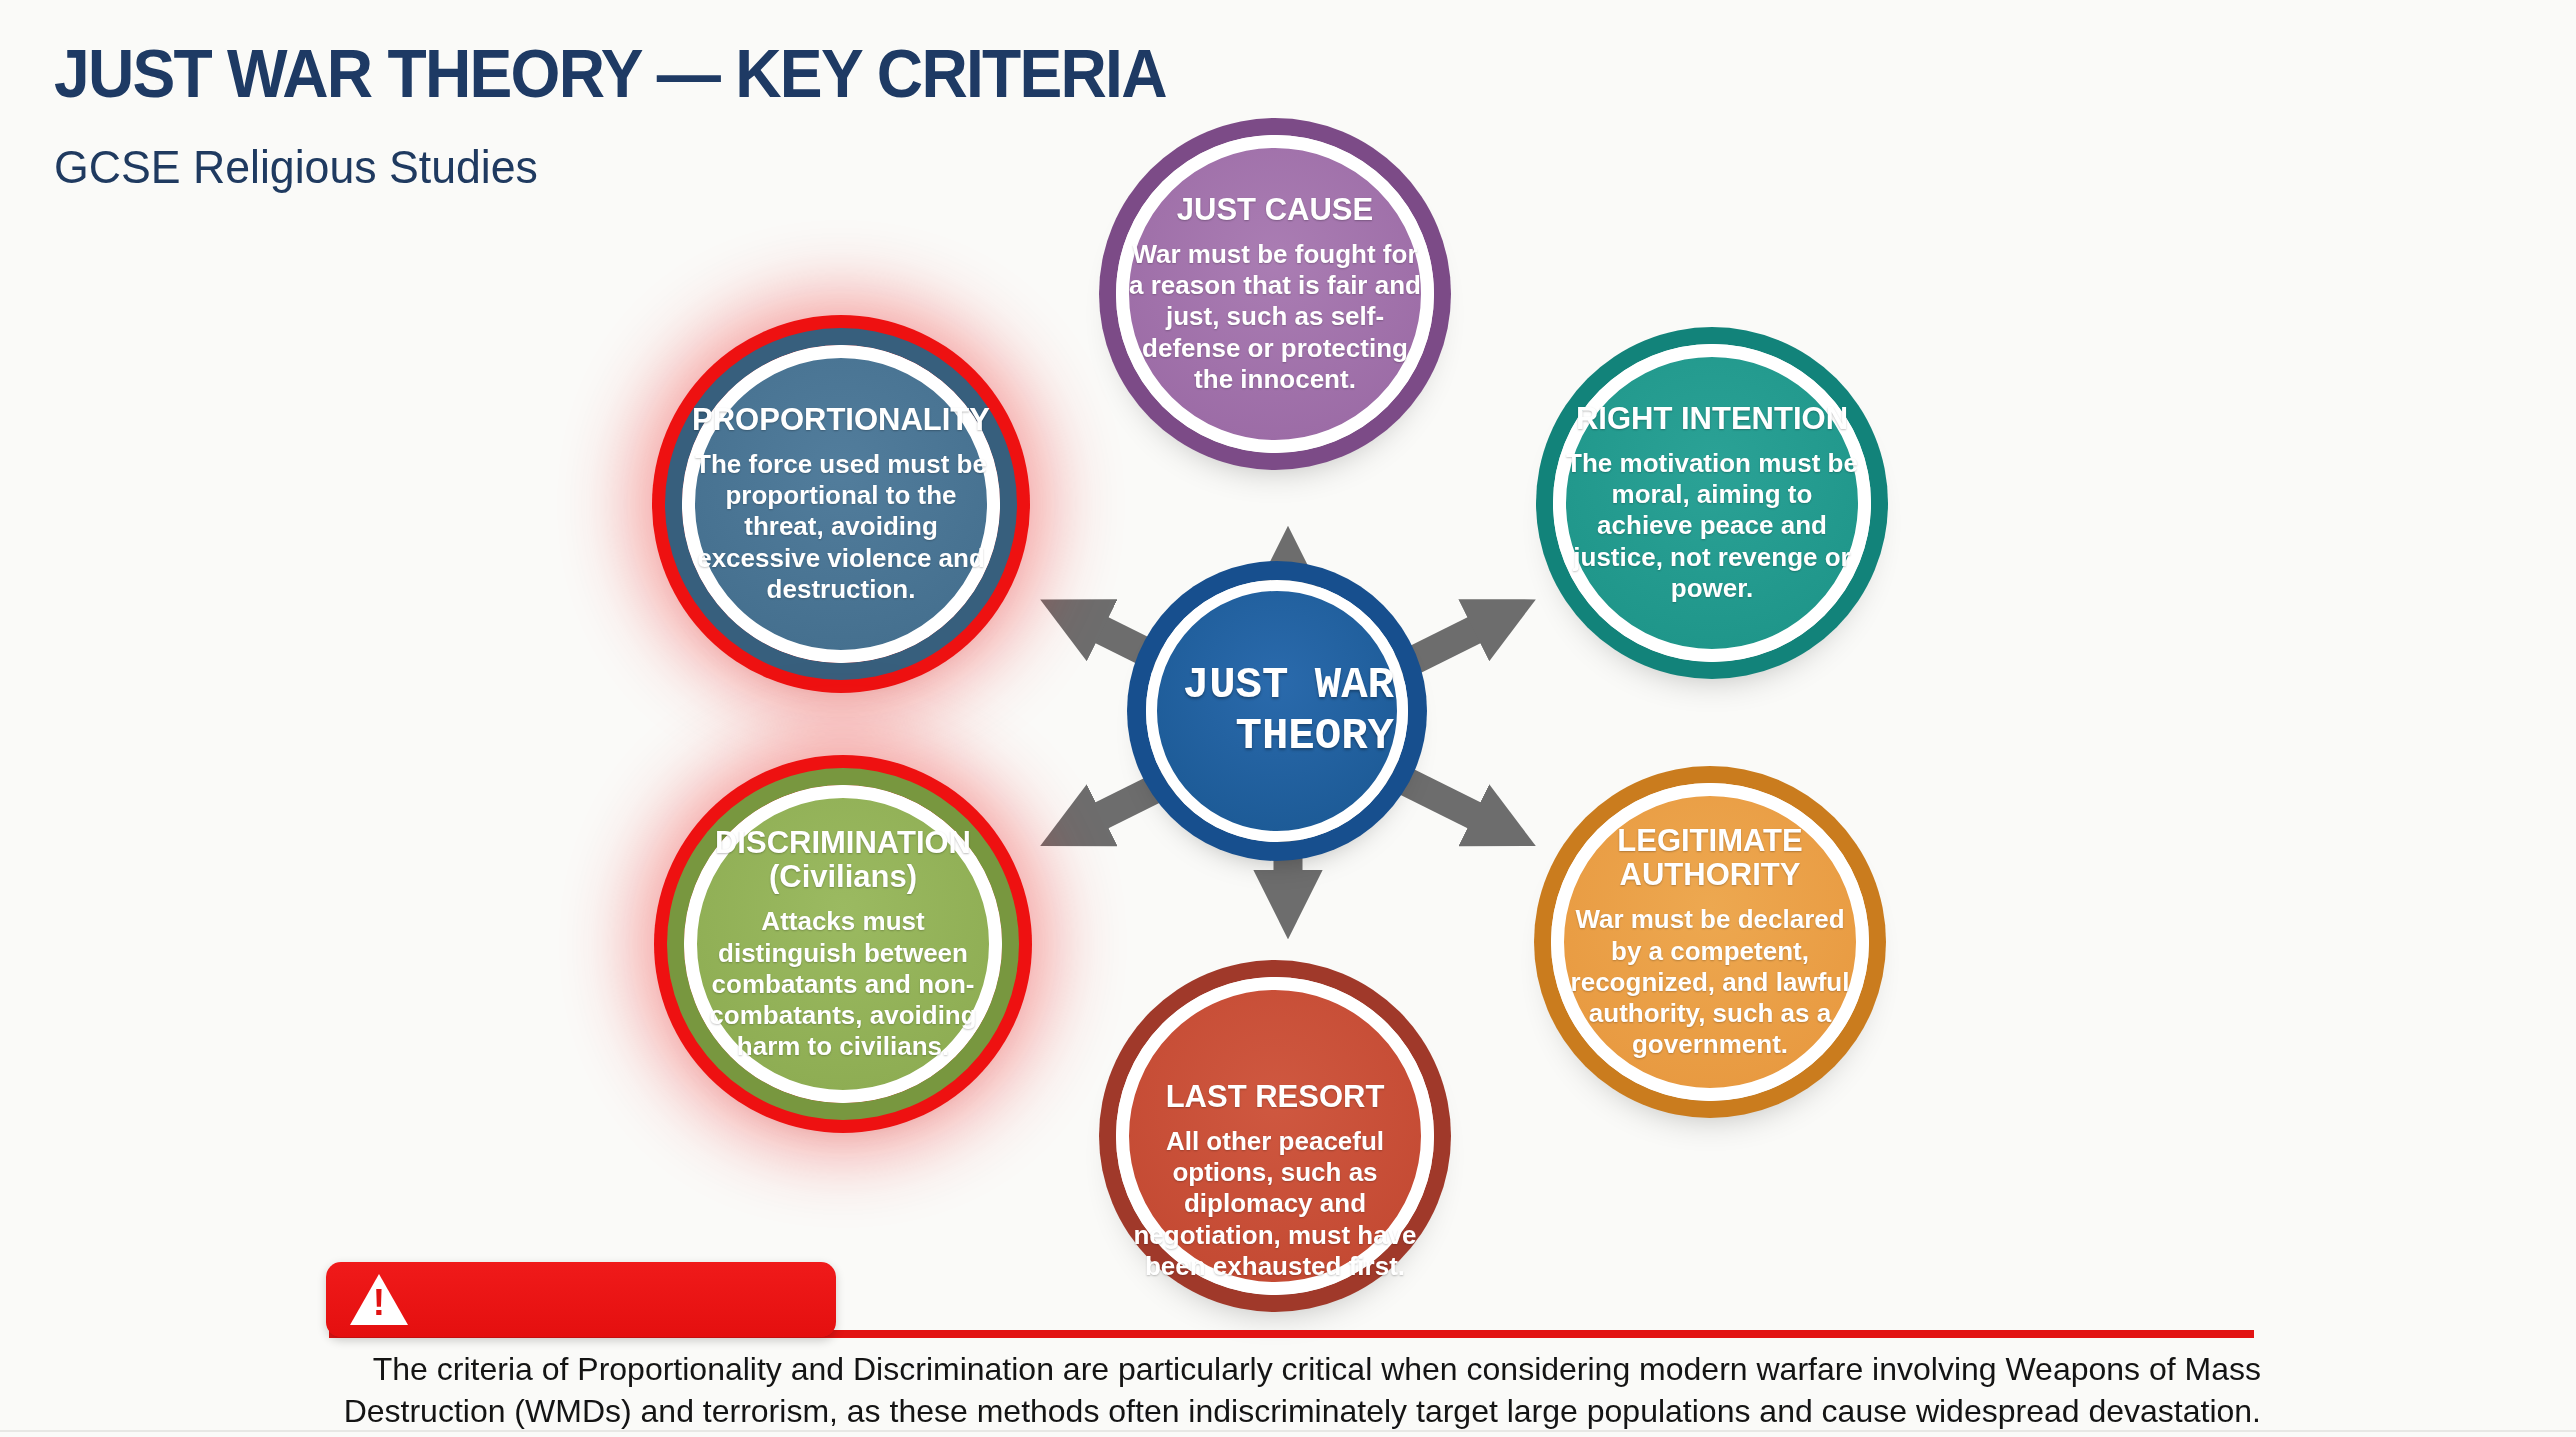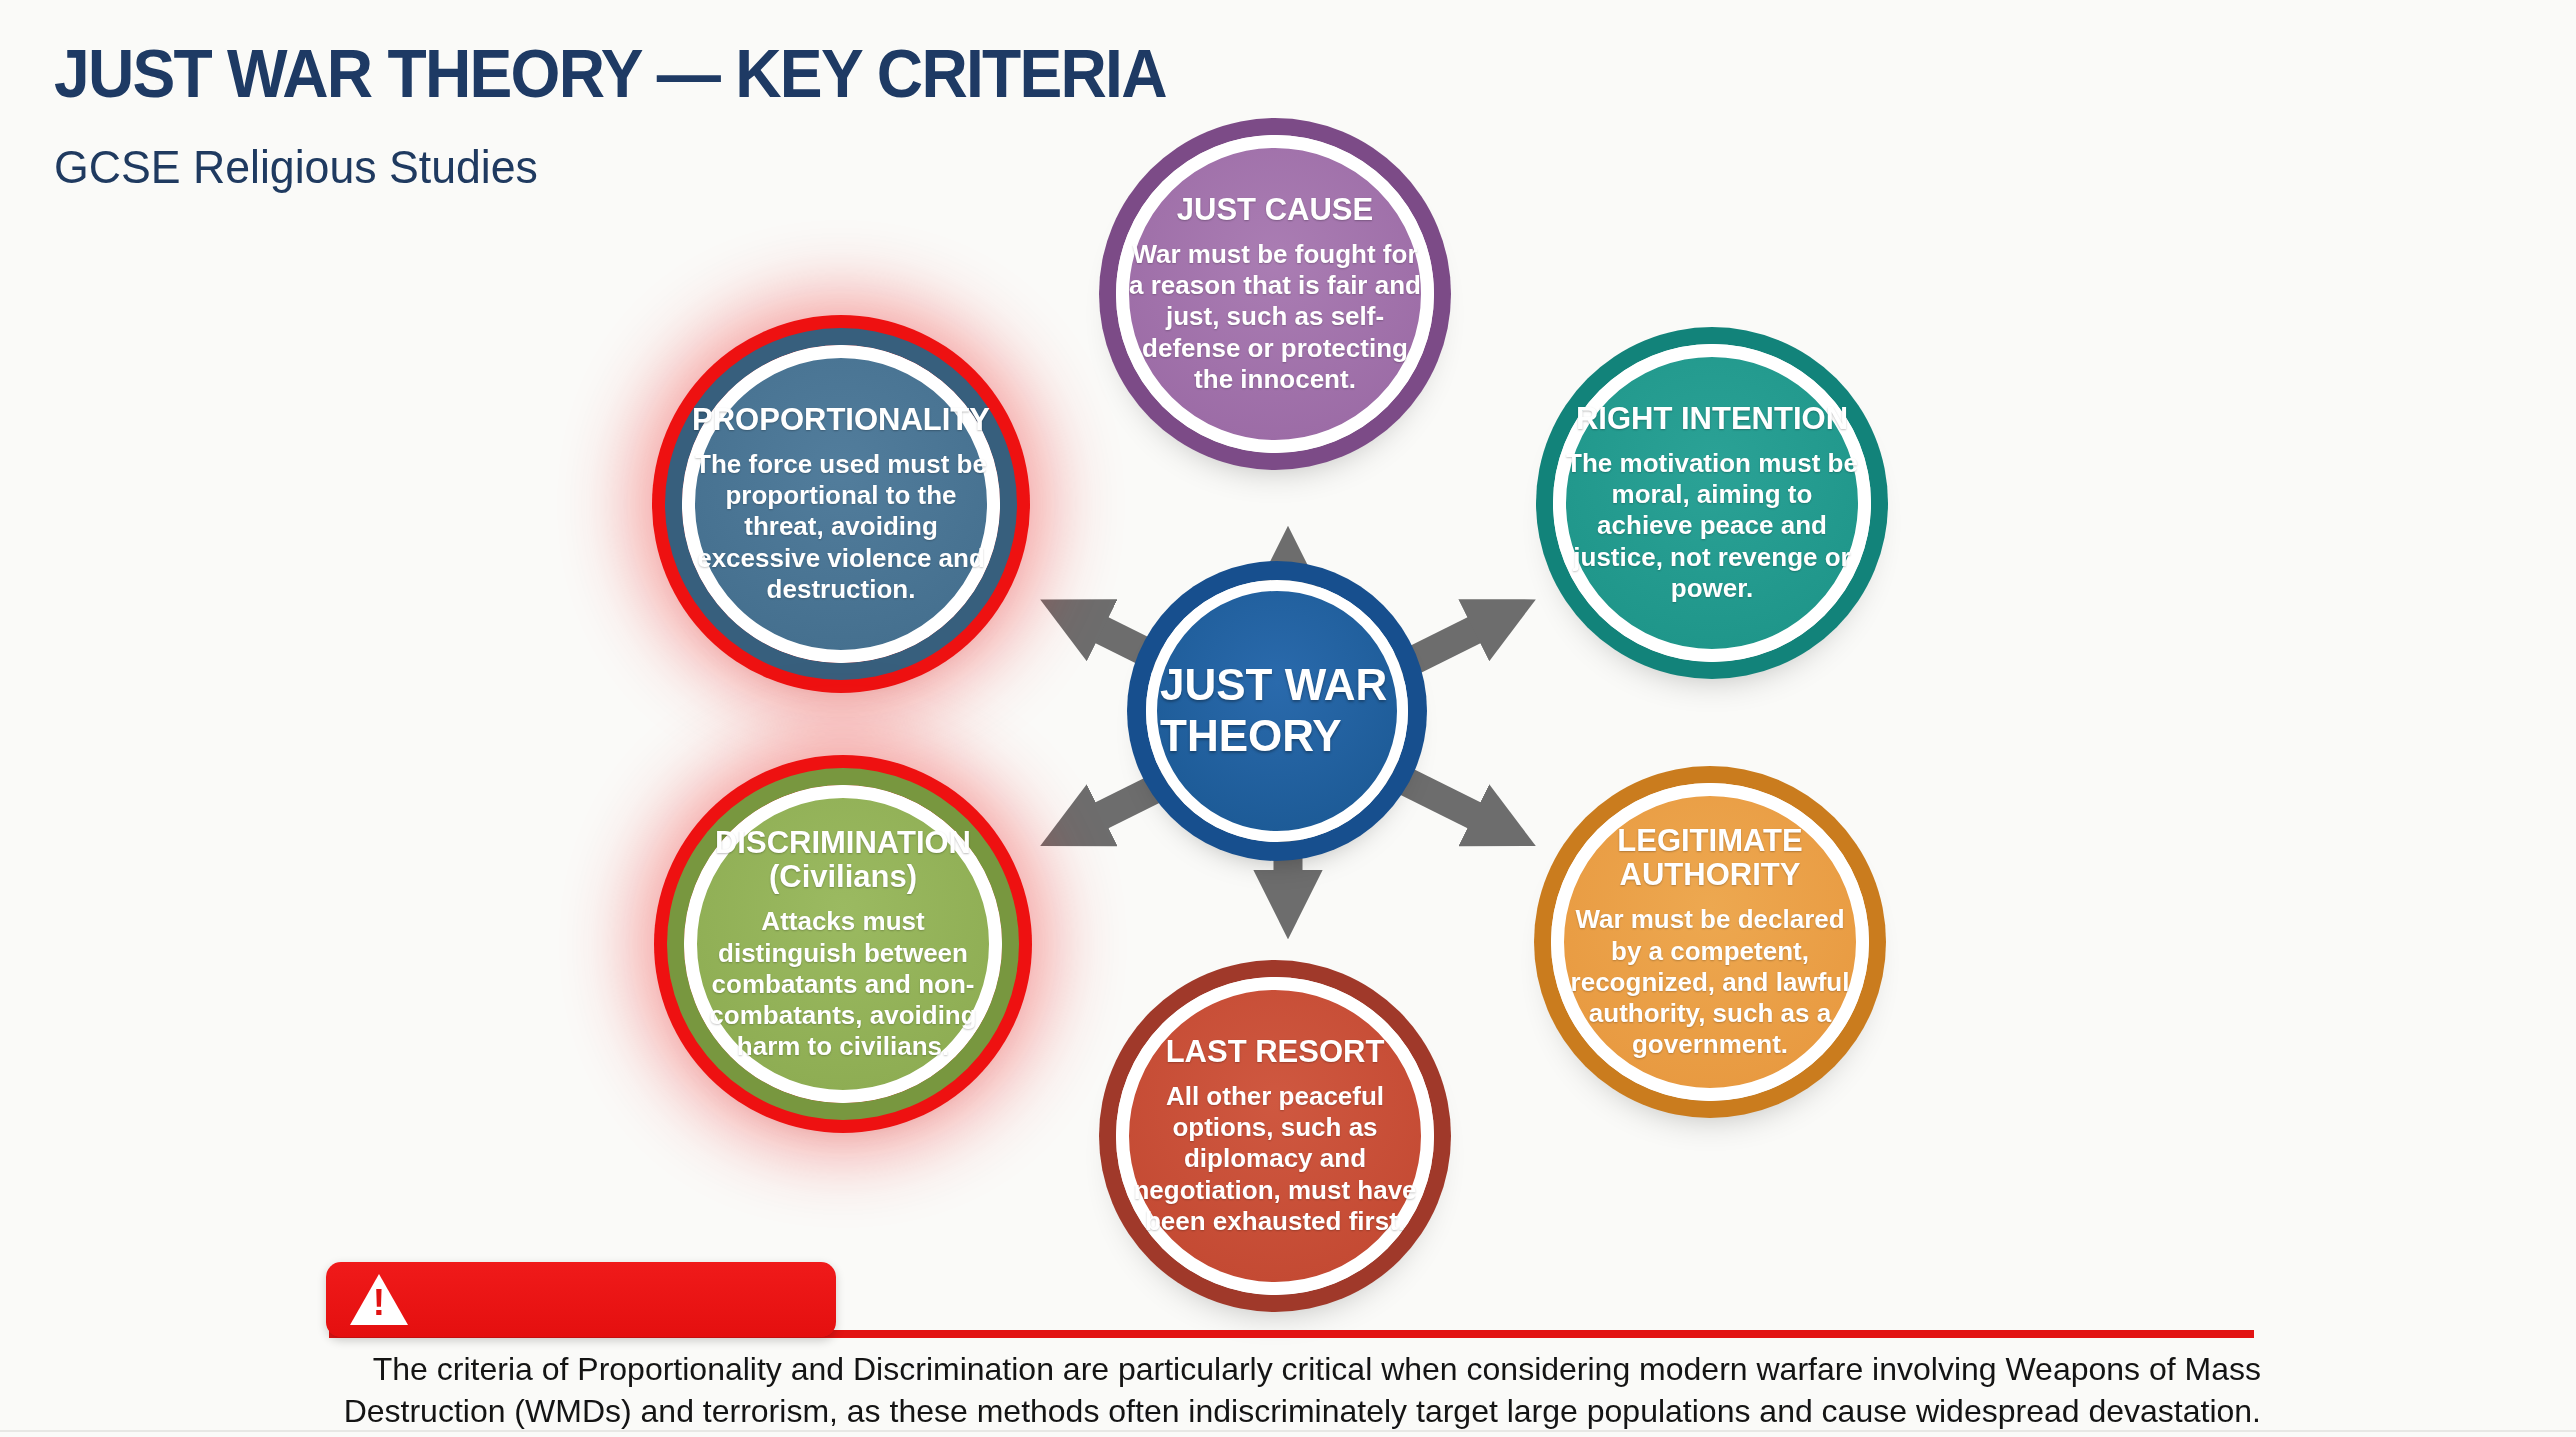--- a/index.html
+++ b/index.html
@@ -64,21 +64,22 @@
     position:absolute;
     left:1146px; top:580px;
     width:262px; height:262px;
     border-radius:50%;
     border:11.2px solid #ffffff;
     background:radial-gradient(circle at 50% 38%, #2a6aac, #1d5b97 78%);
     box-shadow:
       0 0 0 19px #174f8e,
       0 19px 32px -5.6px rgba(0,0,0,0.38);
     display:flex; align-items:center; justify-content:center;
-    text-align:left;
+    text-align:right;
+    font-family:Liberation Mono, monospace;
   }
   .center-label {
     width:234px;
     font-size:44px; font-weight:700; line-height:1.15;
     color:#ffffff; text-shadow:0 1.9px 2.8px rgba(0,0,0,0.3);
   }
 
   
   .red-line {
     position:absolute; left:329px; top:1330px;
@@ -165,21 +166,21 @@
         <div class="circle-title">DISCRIMINATION (Civilians)</div>
         <div class="circle-desc">Attacks must distinguish between combatants and non-combatants, avoiding harm to civilians.</div>
       </div>
     </div>
       <div class="circle" style="--fill: #e89a41; --fill-light: #eda850; --ring: #ca7c1e; left: 1551px; top: 783px;">
       <div class="circle-content">
         <div class="circle-title">LEGITIMATE AUTHORITY</div>
         <div class="circle-desc">War must be declared by a competent, recognized, and lawful authority, such as a government.</div>
       </div>
     </div>
-      <div class="circle" style="--fill: #c44a33; --fill-light: #cf5840; --ring: #a0392a; left: 1116px; top: 977px;">
+      <div class="circle" style="--fill: #c44a33; --fill-light: #cf5840; --ring: #a0392a; left: 1116px; top: 977px; align-items: flex-end;">
       <div class="circle-content">
         <div class="circle-title">LAST RESORT</div>
         <div class="circle-desc">All other peaceful options, such as diplomacy and negotiation, must have been exhausted first.</div>
       </div>
     </div>
     </div>
 
   <div class="center-circle">
     <div class="center-label">JUST WAR THEORY</div>
   </div>

